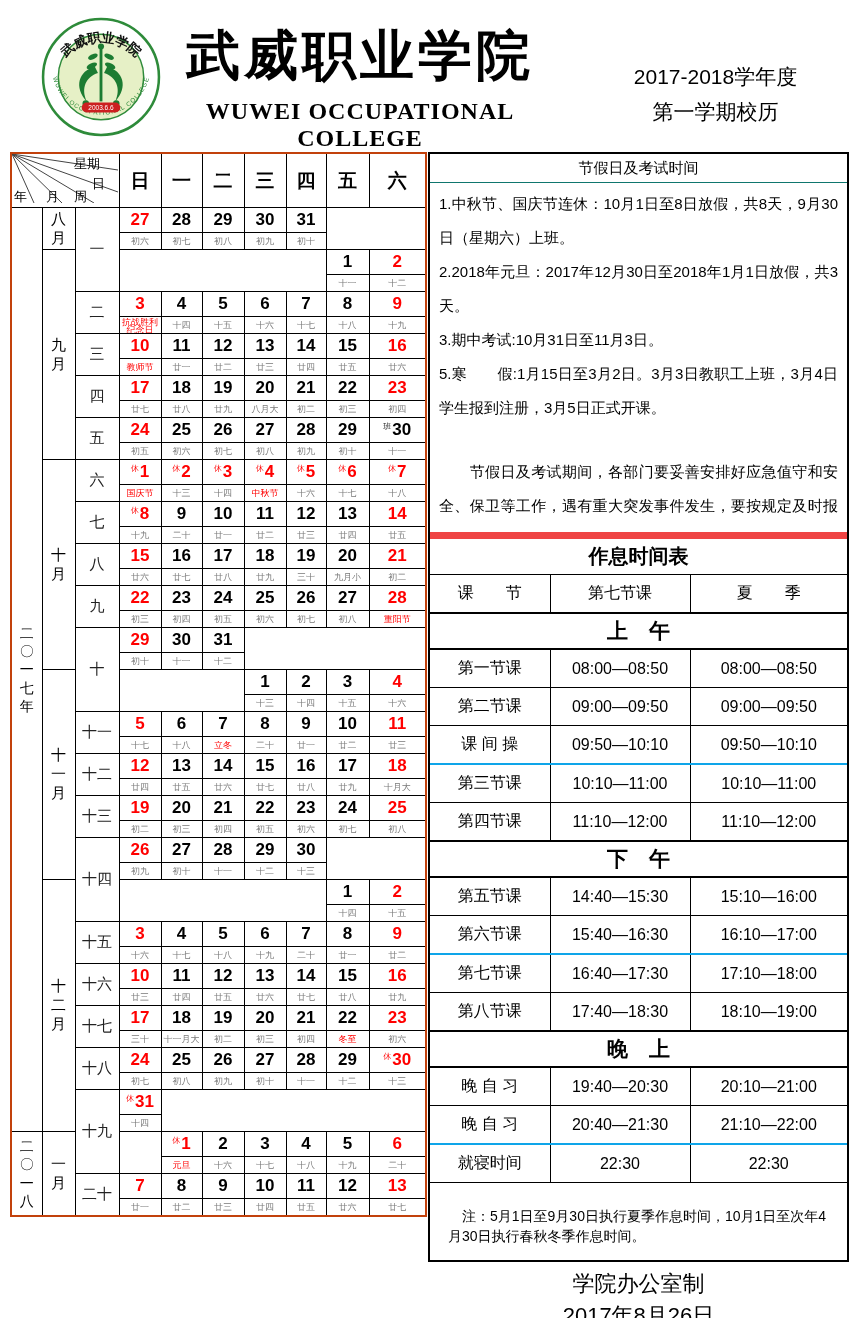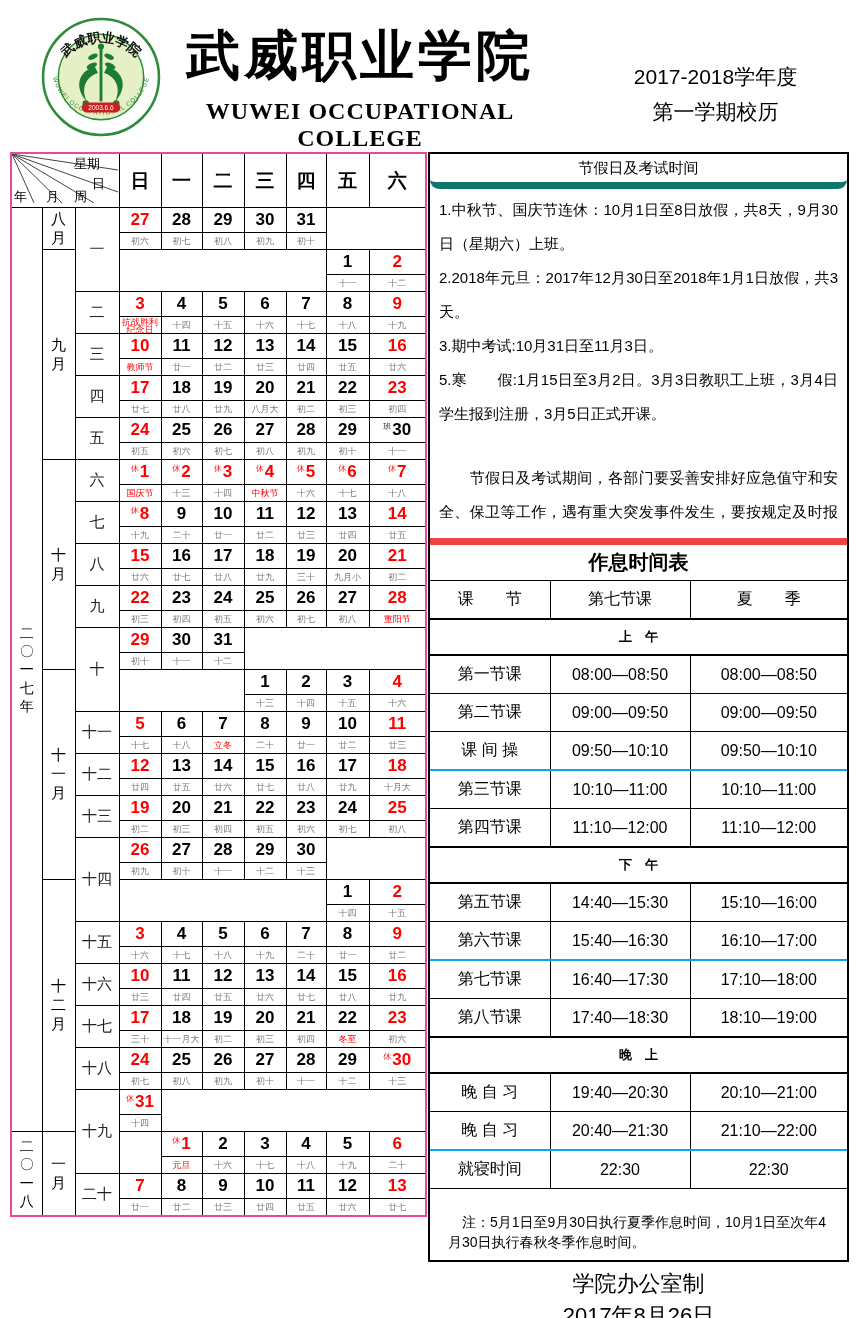--- a/index.html
+++ b/index.html
@@ -8,21 +8,21 @@
   
   .logo{position:absolute;left:40px;top:16px;width:122px;height:122px;}
   .cn-title{position:absolute;left:175px;top:26px;width:370px;text-align:center;
     font-family:"DejaVu Serif",serif;font-weight:bold;font-size:54px;letter-spacing:4px;line-height:1.1;}
   .en-title{position:absolute;left:175px;top:98px;width:370px;text-align:center;
     font-family:"Liberation Serif",serif;font-weight:bold;font-size:24px;letter-spacing:1px;}
   .term{position:absolute;left:598px;top:60px;width:235px;text-align:center;font-size:21px;line-height:1.65;}
 
   
   #cal{position:absolute;left:10px;top:152px;width:415px;border-collapse:collapse;table-layout:fixed;
-       border:2px solid #ec4899;}
+       border:2px solid #c2410c;}
   #cal td{border:1px solid #000;padding:0;text-align:center;vertical-align:middle;overflow:hidden;}
   tr.hr td{height:51px;border-bottom:2px solid #000;}
   td.corner{padding:0;}
   td.wd{font-size:19px;font-weight:bold;}
   tr.dr td{height:24px;border-top:2px solid #000;}
   tr.dr.cont td{border-top:1px solid #000;}
   tr.lr td{height:16px;border-top:1px solid #000;}
   td.ylabel{font-size:14px;line-height:1.3;white-space:pre-line;}
   td.mlabel{font-size:15px;line-height:1.25;white-space:pre-line;}
   td.wlabel{font-size:15px;color:#222;}
@@ -30,32 +30,32 @@
   .red{color:#f00;}
   td.lcell{font-size:9px;color:#7a7a7a;}
   .lun{max-height:15px;overflow:hidden;line-height:8.5px;padding:0 1px;}
   .lun.r{color:#f00;}
   .mark{font-size:8px;vertical-align:6px;margin-right:1px;font-weight:normal;}
   .mark.xiu{color:#f00;}
   .mark.ban{color:#222;}
 
   
   #panel{position:absolute;left:428px;top:152px;width:421px;height:1110px;border:2px solid #000;box-sizing:border-box;}
-  .ptitle{height:28px;line-height:28px;text-align:center;font-size:15px;border-bottom:7px solid #0f766e;border-radius:9px;}
+  .ptitle{height:28px;line-height:28px;text-align:center;font-size:15px;border-bottom:1px solid #0f766e;}
   .notices{height:349px;box-sizing:border-box;overflow:hidden;padding:4px 9px 0 9px;font-size:15px;
            line-height:34px;text-align:justify;}
   .notices p{margin:0;}
   .notices p.para{margin-top:30px;}
   .stitle{border-top:7px solid #ef4444;height:35px;line-height:35px;text-align:center;font-size:20px;font-weight:bold;}
   #sched{width:100%;height:694px;border-collapse:collapse;table-layout:fixed;border-top:1px solid #000;}
   #sched td{border:1px solid #000;text-align:center;font-size:16px;height:37px;padding:0;}
   #sched td:first-child{border-left:none;}
   #sched td:last-child{border-right:none;}
   #sched tr.shead td{border-top:none;}
-  #sched tr.sec td{font-weight:bold;font-size:13px;height:34px;border-top:2px solid #000;border-bottom:2px solid #000;}
+  #sched tr.sec td{font-weight:bold;font-size:21px;height:34px;border-top:2px solid #000;border-bottom:2px solid #000;}
   #sched tr.thick td{border-top:2px solid #0ea5e9;}
   #sched td.notetd{font-size:14px;text-align:left;line-height:20px;padding:4px 18px;border-bottom:none;height:auto;}
 
   .footer{position:absolute;left:428px;top:1268px;width:421px;text-align:center;font-size:22px;line-height:1.45;}
 </style>
 </head>
 <body>
 
 <div id="page">
 

